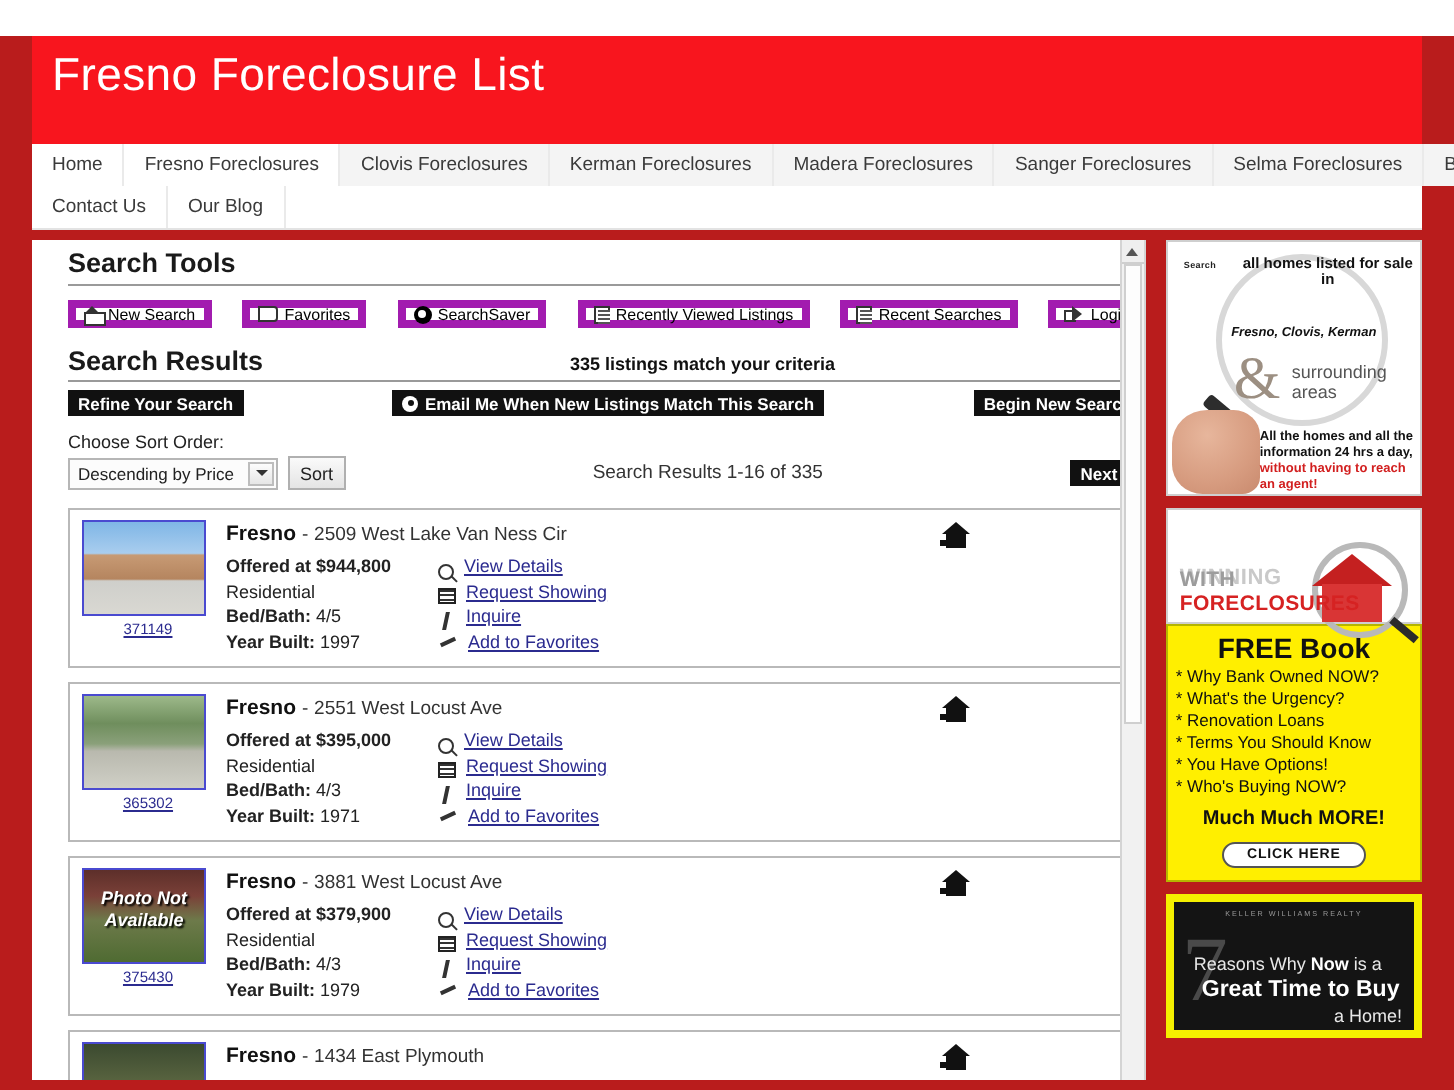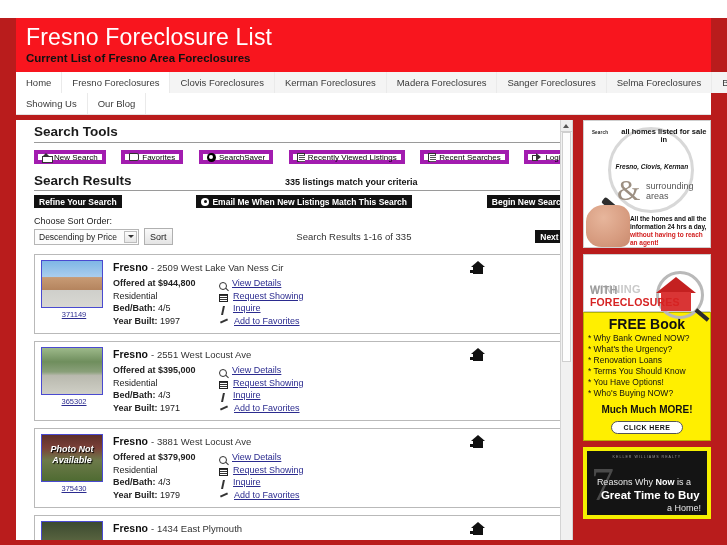--- a/index.html
+++ b/index.html
@@ -287,37 +287,36 @@
   .ad4 .l3 { position:absolute; right:6px; top:52px; font-size:9px; color:#e8e8e8; }
 </style>
 </head>
 <body>
 
 <div id="page">
   <div id="topgap"></div>
 
   <div class="banner">
     <div class="banner-title">Fresno Foreclosure List</div>
-    <div class="banner-sub">Current List of Fresno Area Foreclosures</div>
   </div>
 
   <div class="navwrap">
     <div class="navrow">
       <div class="navitem white">Home</div>
       <div class="navitem white">Fresno Foreclosures</div>
       <div class="navitem">Clovis Foreclosures</div>
       <div class="navitem">Kerman Foreclosures</div>
       <div class="navitem">Madera Foreclosures</div>
       <div class="navitem">Sanger Foreclosures</div>
       <div class="navitem">Selma Foreclosures</div>
       <div class="navitem">Be a VIP Buyer</div>
 
     </div>
     <div class="navrow second">
-      <div class="navitem white">Showing Us</div>
+      <div class="navitem white">Contact Us</div>
       <div class="navitem white">Our Blog</div>
       <div class="navitem navfill white"></div>
     </div>
   </div>
 
   <div class="content">
 
     <div class="leftcol">
       <div class="leftinner">
 

